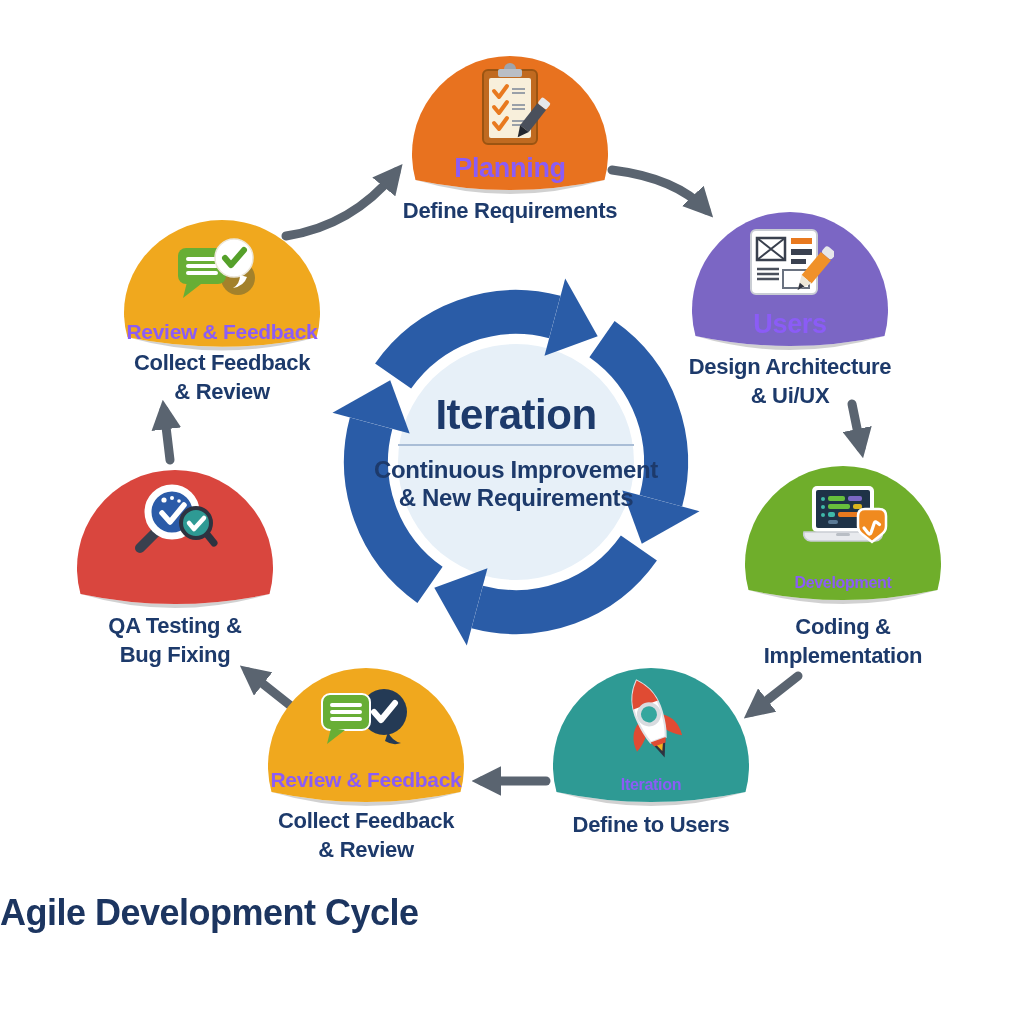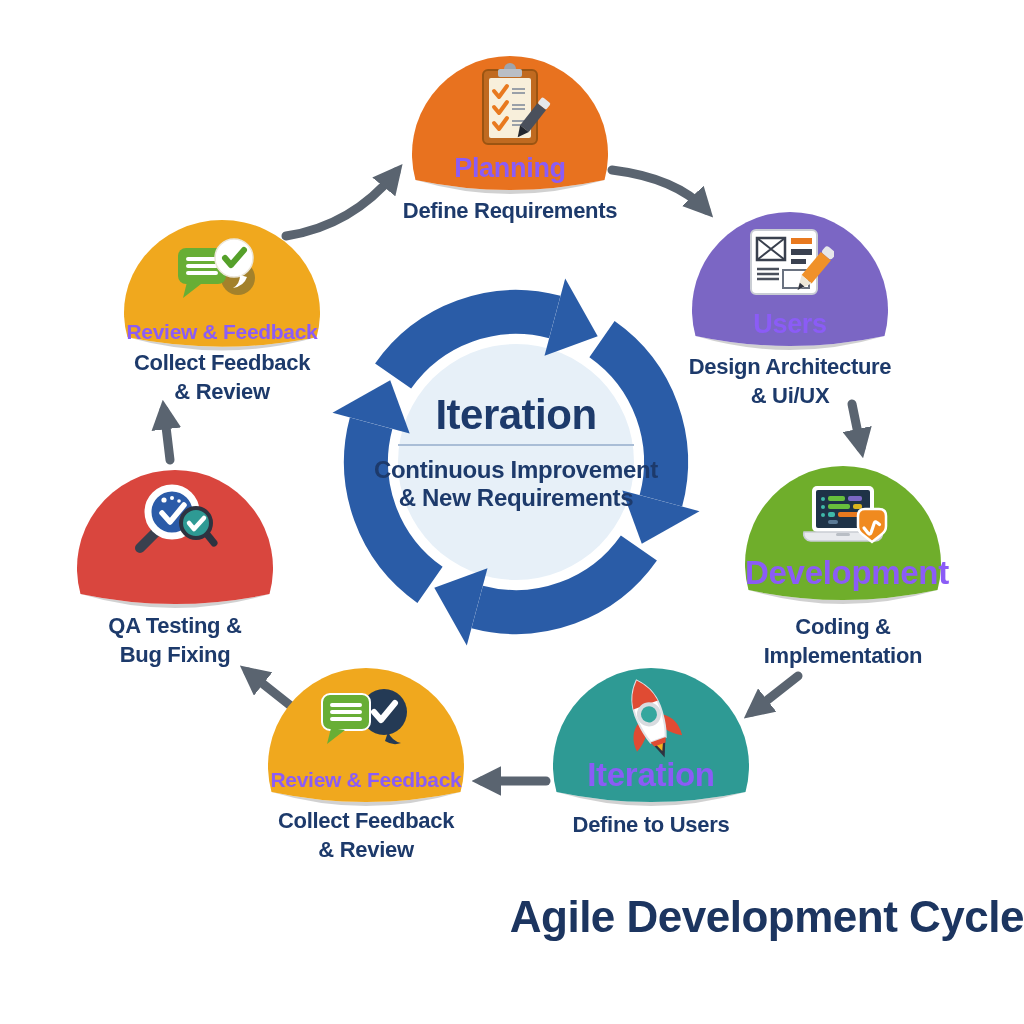--- a/index.html
+++ b/index.html
@@ -8,34 +8,34 @@
     font-family:"Liberation Sans", sans-serif;
   }
   .node{position:absolute;width:196px;height:140px;}
   .node svg.dome{position:absolute;left:0;top:0;}
   .node .icon{position:absolute;left:0;right:0;top:6px;display:flex;justify-content:center;}
   .node-label{
     position:absolute;left:0;right:0;bottom:12px;text-align:center;
     color:#8b5cf6;font-weight:bold;font-size:27px;letter-spacing:-0.3px;
   }
   .node-label.small{font-size:21px;bottom:16px;}
-  .node-label.mid{font-size:33px;bottom:14px;}
+  .node-label.mid{font-size:16px;bottom:14px;}
   .caption{
     position:absolute;width:300px;text-align:center;color:#1D3A6B;
     font-weight:bold;font-size:22px;line-height:29px;letter-spacing:-0.3px;
   }
   .center-text{
     position:absolute;left:366px;top:390px;width:300px;text-align:center;color:#1D3A6B;
   }
   .center-title{font-size:42px;font-weight:bold;line-height:50px;letter-spacing:-0.5px;}
   .center-divider{height:2px;background:#A9BDD6;width:236px;margin:4px auto 10px auto;}
   .center-sub{font-size:24px;font-weight:bold;line-height:28px;letter-spacing:-0.3px;}
   .main-title{
-    position:absolute;left:0;right:0;top:892px;text-align:right;
-    color:#1C3560;font-weight:bold;font-size:44px;letter-spacing:-0.5px;
+    position:absolute;left:0;right:0;top:892px;text-align:left;
+    color:#1C3560;font-weight:bold;font-size:36px;letter-spacing:-0.5px;
   }
   .abs{position:absolute;}
 </style>
 </head>
 <body>
 
 <div class="canvas">
 
   <svg class="abs" style="left:316px;top:262px;" width="400" height="400" viewBox="0 0 400 400">
     <circle cx="200" cy="200" r="118" fill="#E7F0F8"></circle>

